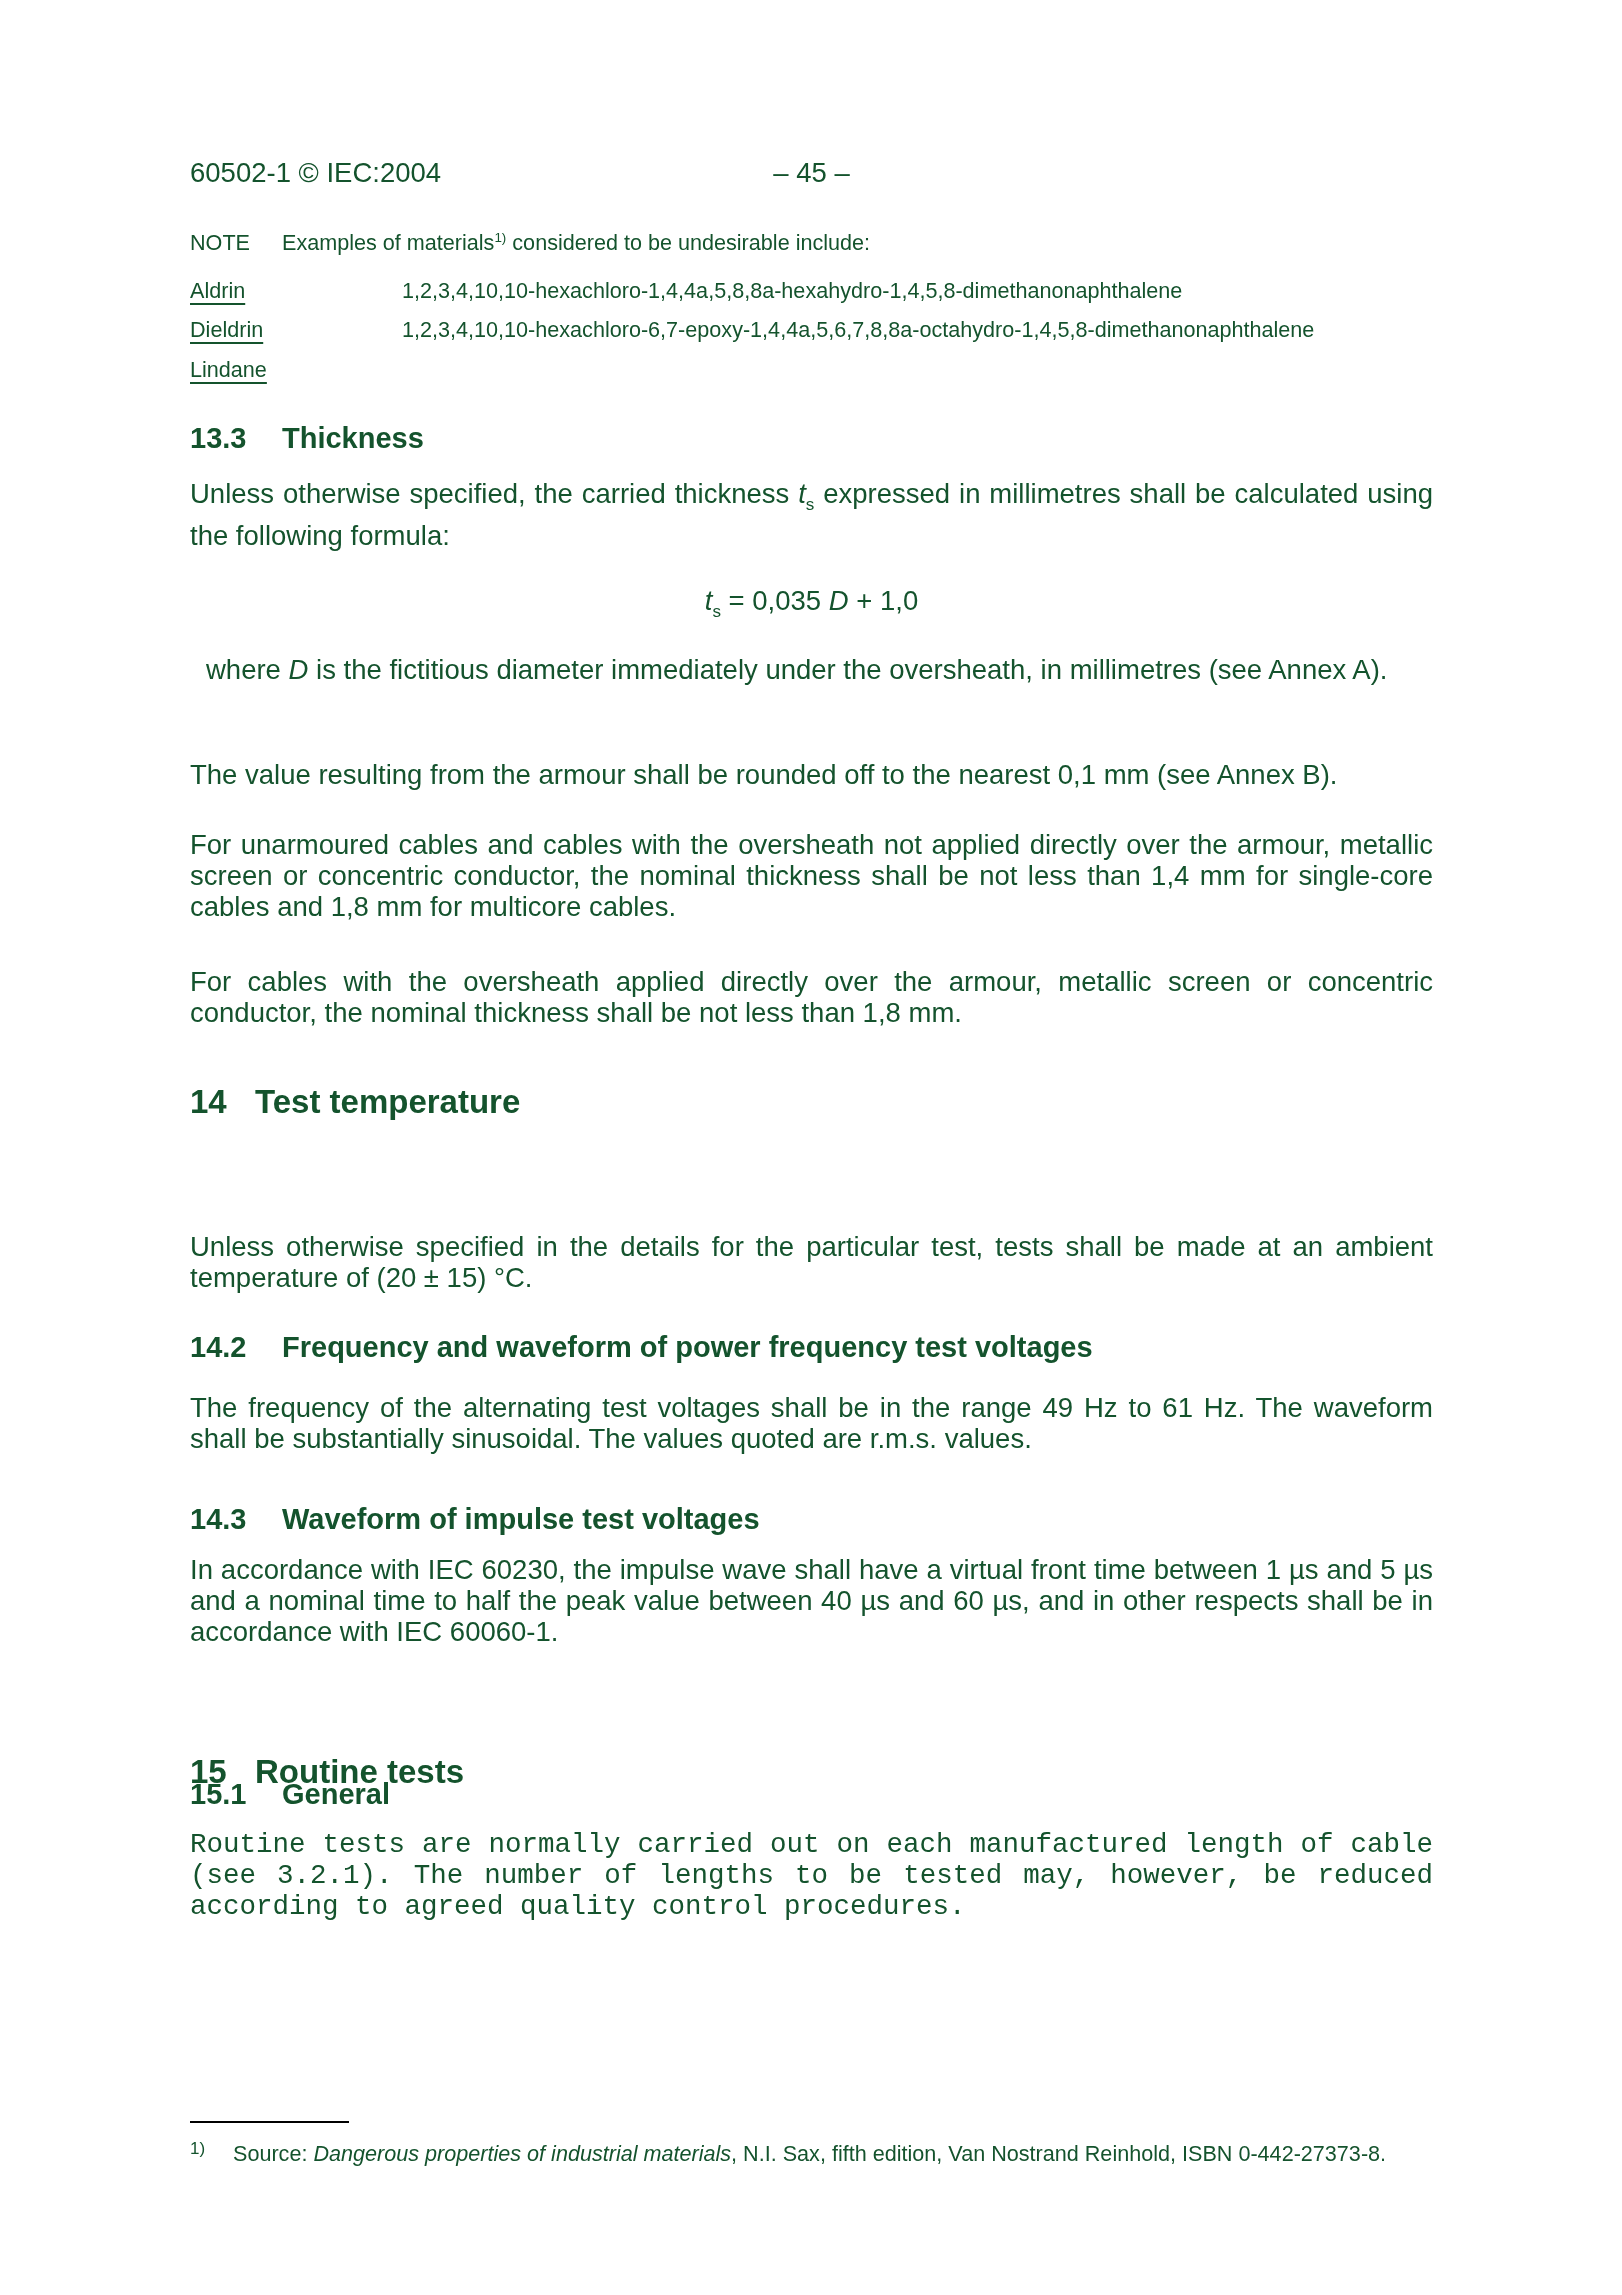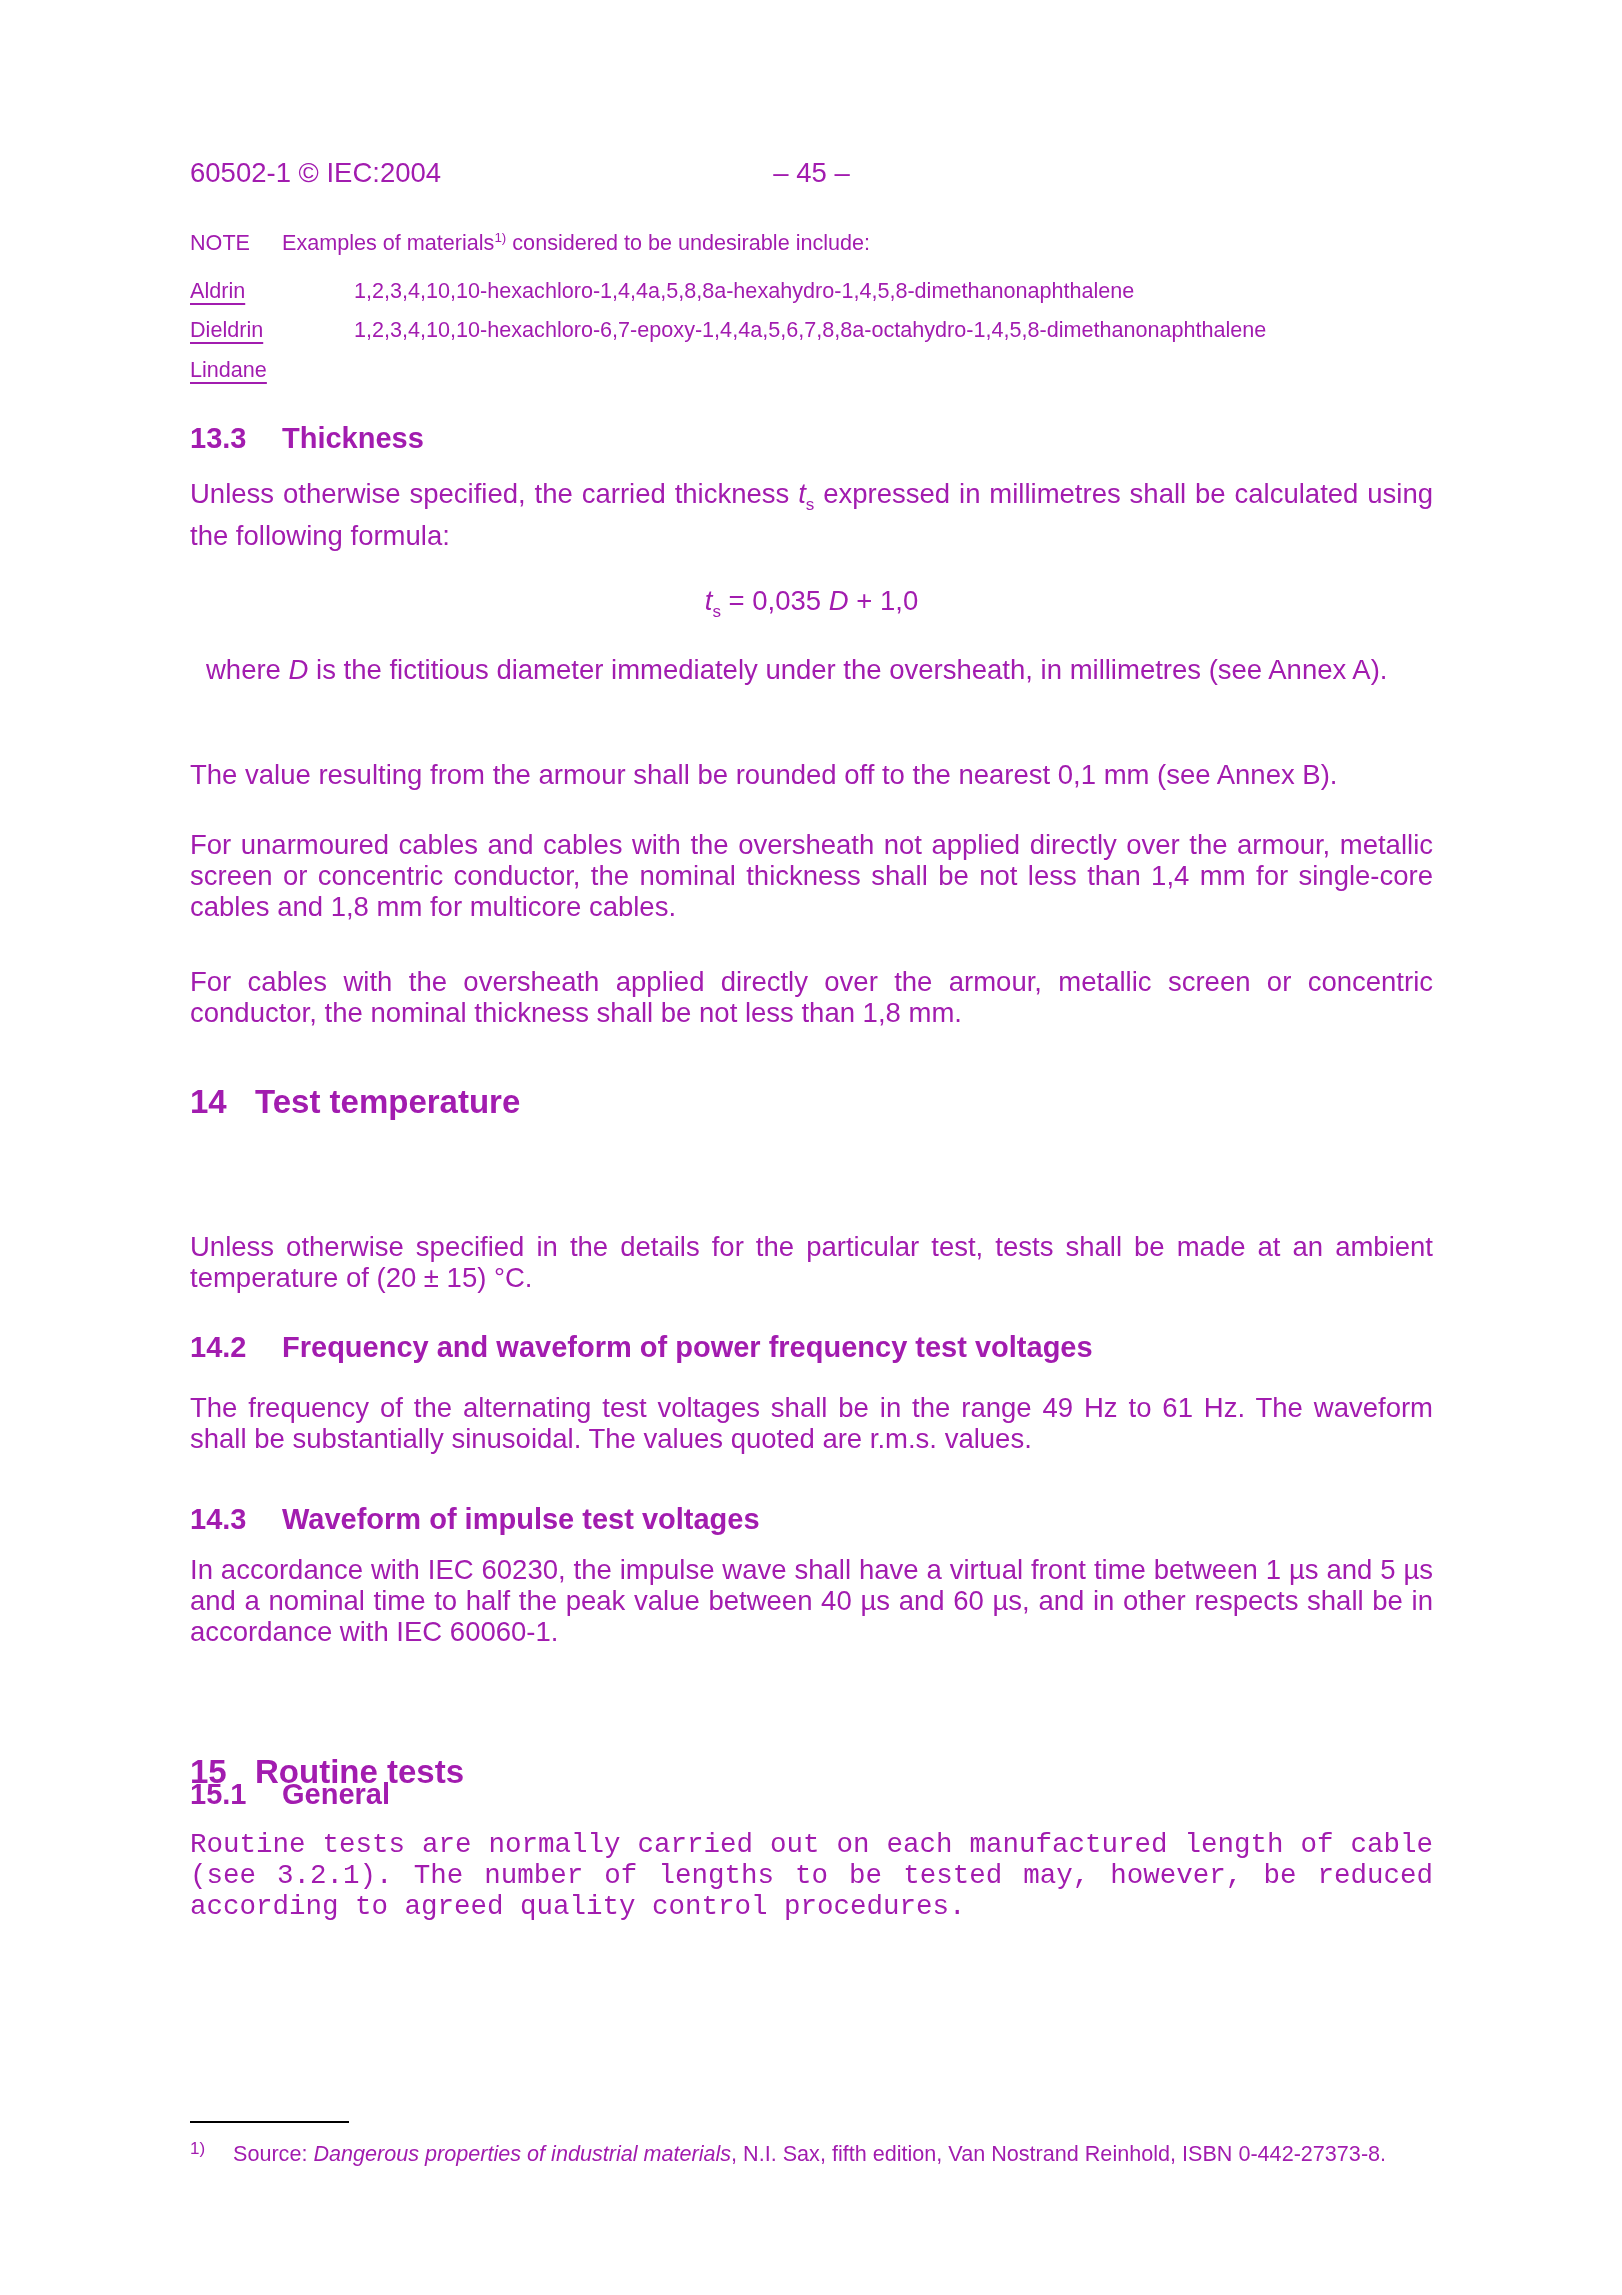--- a/index.html
+++ b/index.html
@@ -1,35 +1,35 @@
 <!DOCTYPE html>
 <html style="font-size:10.5px"><head>
 <meta charset="utf-8">
 <style>
   html, body { margin: 0; padding: 0; background: #ffffff; }
   .page {
     position: relative;
     width: 1622px;
     height: 2295px;
     background: #ffffff;
-    color: #a21caf;
+    color: #14532d;
     font-family: "Liberation Sans", sans-serif;
     font-size: 27.5px;
     overflow: hidden;
   }
   .block { position: absolute; left: 190px; width: 1243px; }
   .header { top: 157px; }
   .doc-ref { position: absolute; left: 0; top: 0; white-space: nowrap; }
   .page-num { display: block; text-align: center; }
 
   .note-line { top: 230px; font-size: 21.6px; }
   .note-label { display: inline-block; width: 92px; }
 
   .chem-list { top: 277px; font-size: 21.6px; }
-  .chem-row { display: flex; line-height: 27.5px; margin-bottom: 11.8px; }
+  .chem-row { display: flex; line-height: 27.5px; margin-bottom: 11.8px; gap: 48px; }
   .chem-term {
     flex: 0 0 164px;
     text-decoration: underline;
     text-underline-offset: 4.6px;
     text-decoration-thickness: 2px;
   }
   .chem-def { flex: 1 1 auto; }
 
   .h1 { font-weight: bold; font-size: 33px; white-space: nowrap; }
   .h1 .num { display: inline-block; width: 65px; }

